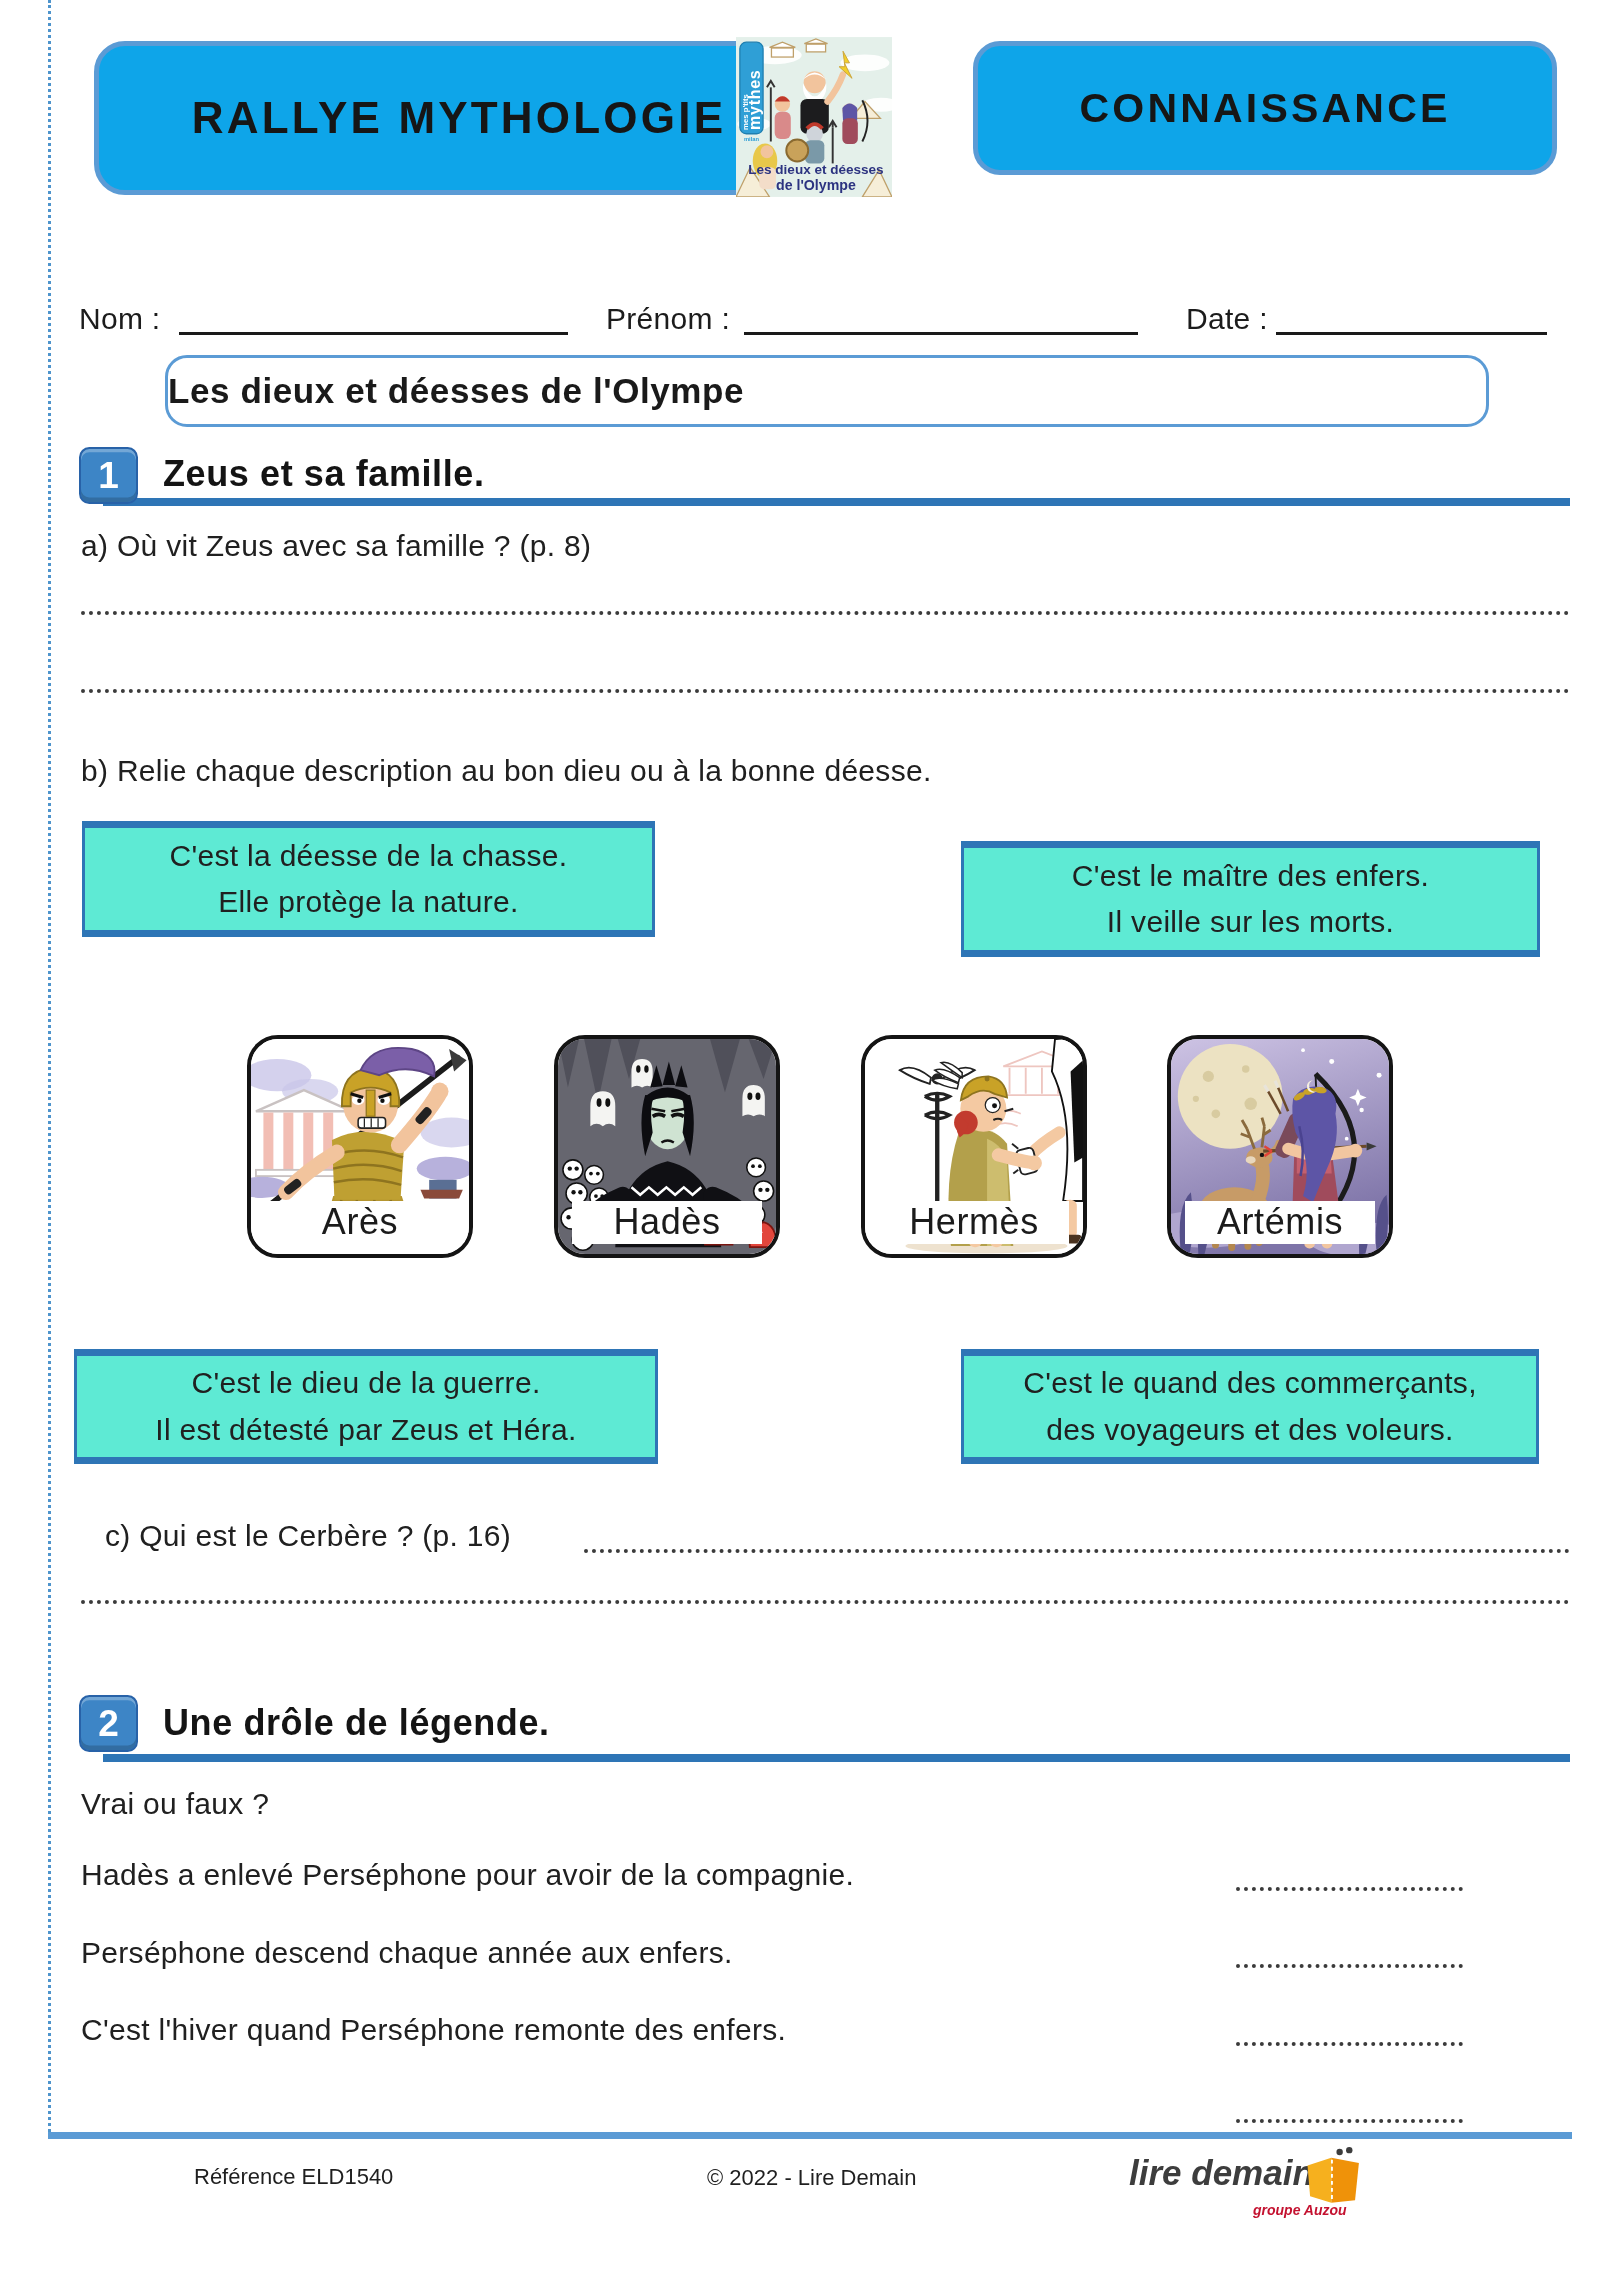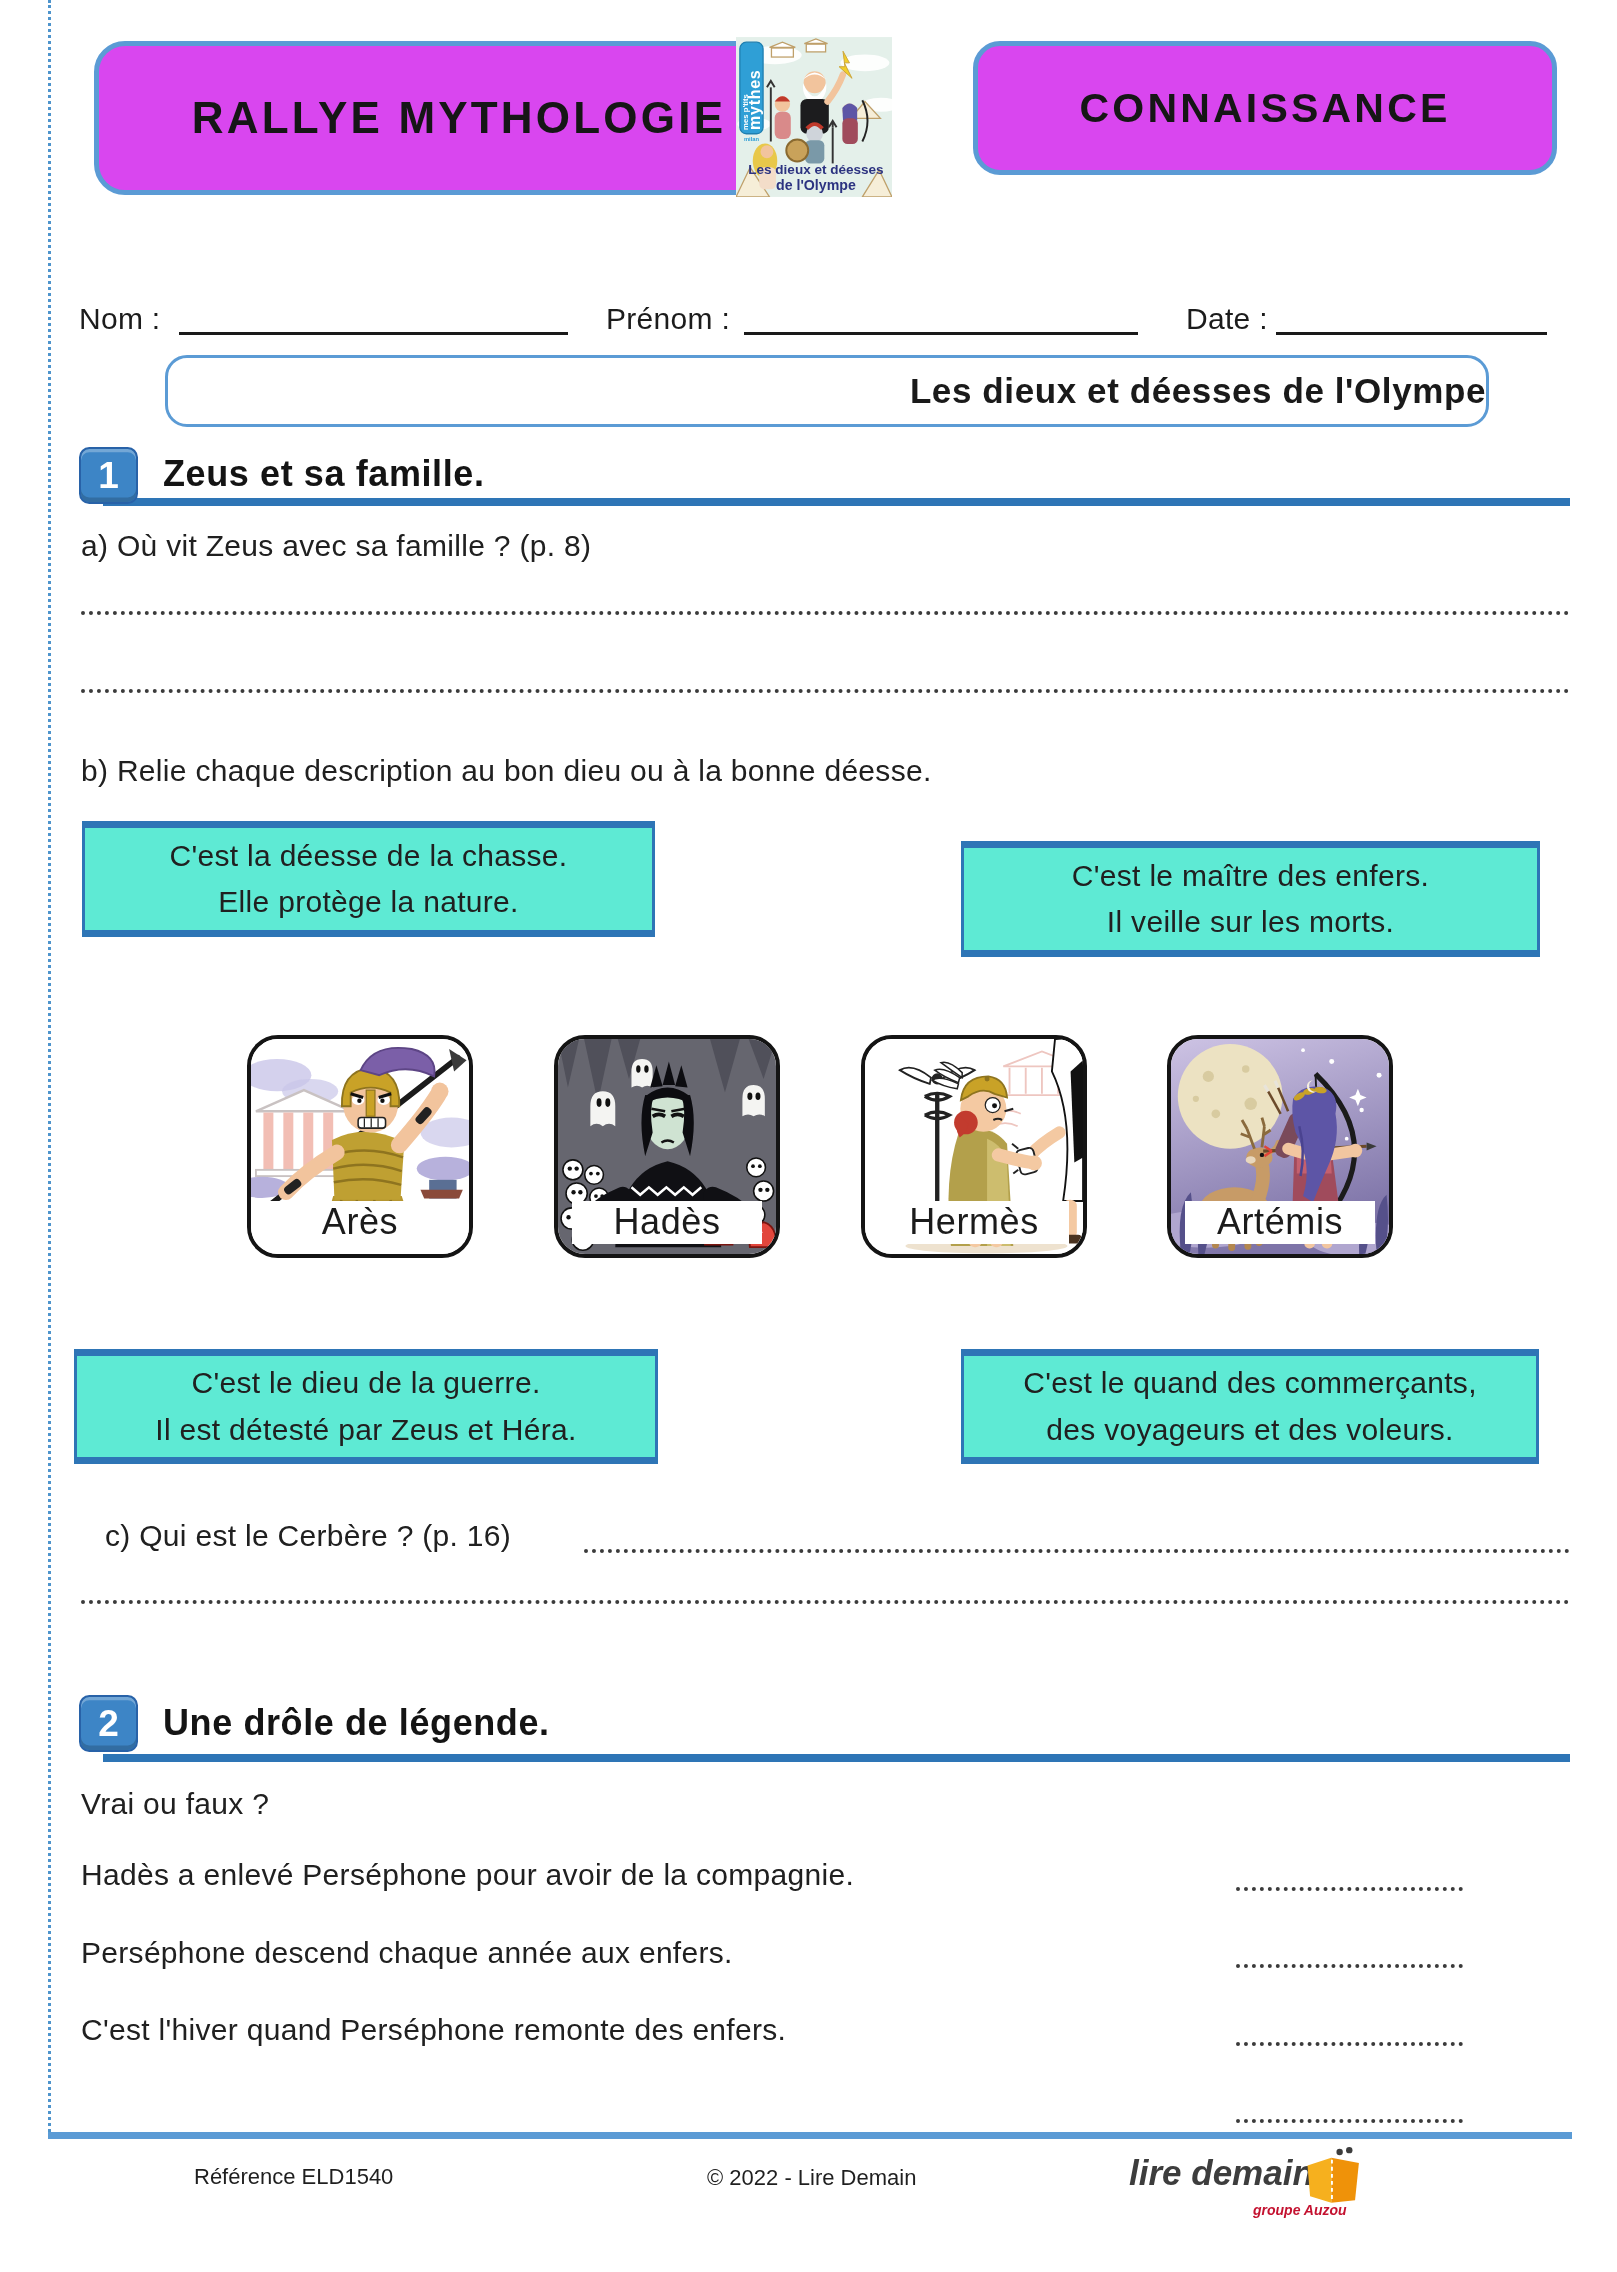--- a/index.html
+++ b/index.html
@@ -4,33 +4,33 @@
 <style>
   * { box-sizing: border-box; margin: 0; padding: 0; }
   body { background:#ffffff; font-family:"Liberation Sans", sans-serif; }
   .page { position:relative; width:1618px; height:2273px; background:#ffffff; overflow:hidden; }
   .abs { position:absolute; }
 
   
   .cut-line { left:48px; top:0; height:2132px; width:0; border-left:3.9px dotted #4e94cc; }
 
   
-  .hdr-box { background:#d946ef; border:5.2px solid #5b9bd5; display:flex; align-items:center; justify-content:center;
+  .hdr-box { background:#0ea5e9; border:5.2px solid #5b9bd5; display:flex; align-items:center; justify-content:center;
              font-weight:700; color:#161616; }
   .rallye-box { left:94px; top:41px; width:730px; height:154px; border-radius:31px; font-size:44px; letter-spacing:3.2px; }
   .connaissance-box { left:973px; top:41px; width:584px; height:134px; border-radius:27px; font-size:41px; letter-spacing:3.2px; }
   .book-cover { left:736px; top:37px; width:156px; height:160px; }
 
   
   .id-label { font-size:30px; color:#1c1c1c; letter-spacing:0.3px; }
   .write-line { border-bottom:3.9px solid #1a1a1a; height:32px; }
 
   
   .title-box { left:165px; top:355px; width:1324px; height:72px; border:3.9px solid #5b9bd5; border-radius:22px;
-               display:flex; align-items:center; justify-content:flex-end; font-size:35px; font-weight:700;
+               display:flex; align-items:center; justify-content:flex-start; font-size:35px; font-weight:700;
                color:#1a1a1a; letter-spacing:0.6px; background:#fff; }
 
   
   .sec-badge { width:59px; height:57px; background:#3d85c6; border:2.6px solid #2862a8; border-radius:10.3px;
                display:flex; align-items:center; justify-content:center; color:#fff; font-size:37px; font-weight:700;
                box-shadow: inset 0 3.2px 0 rgba(255,255,255,0.28), inset 0 -4.5px 0 rgba(0,0,0,0.18); z-index:2; }
   .sec-title { font-size:36px; font-weight:700; color:#141414; letter-spacing:0.6px; }
   .sec-rule { height:7.7px; background:#2e75b6; z-index:1; }
 
   .q-text { font-size:30px; color:#202020; letter-spacing:0.3px; }

